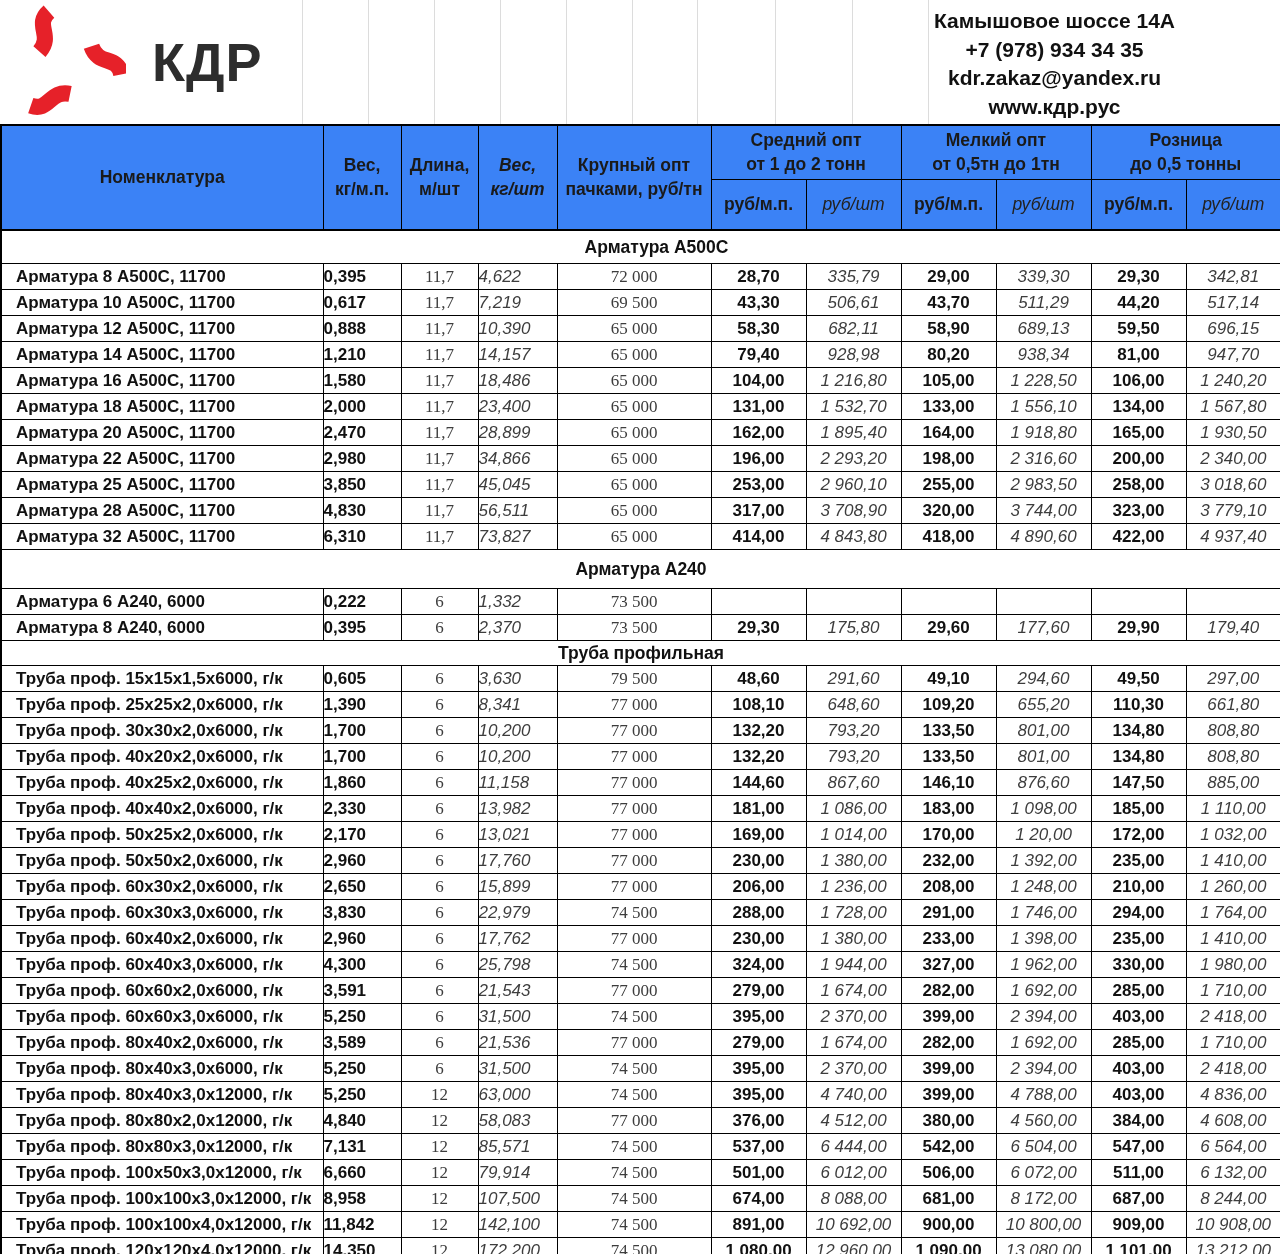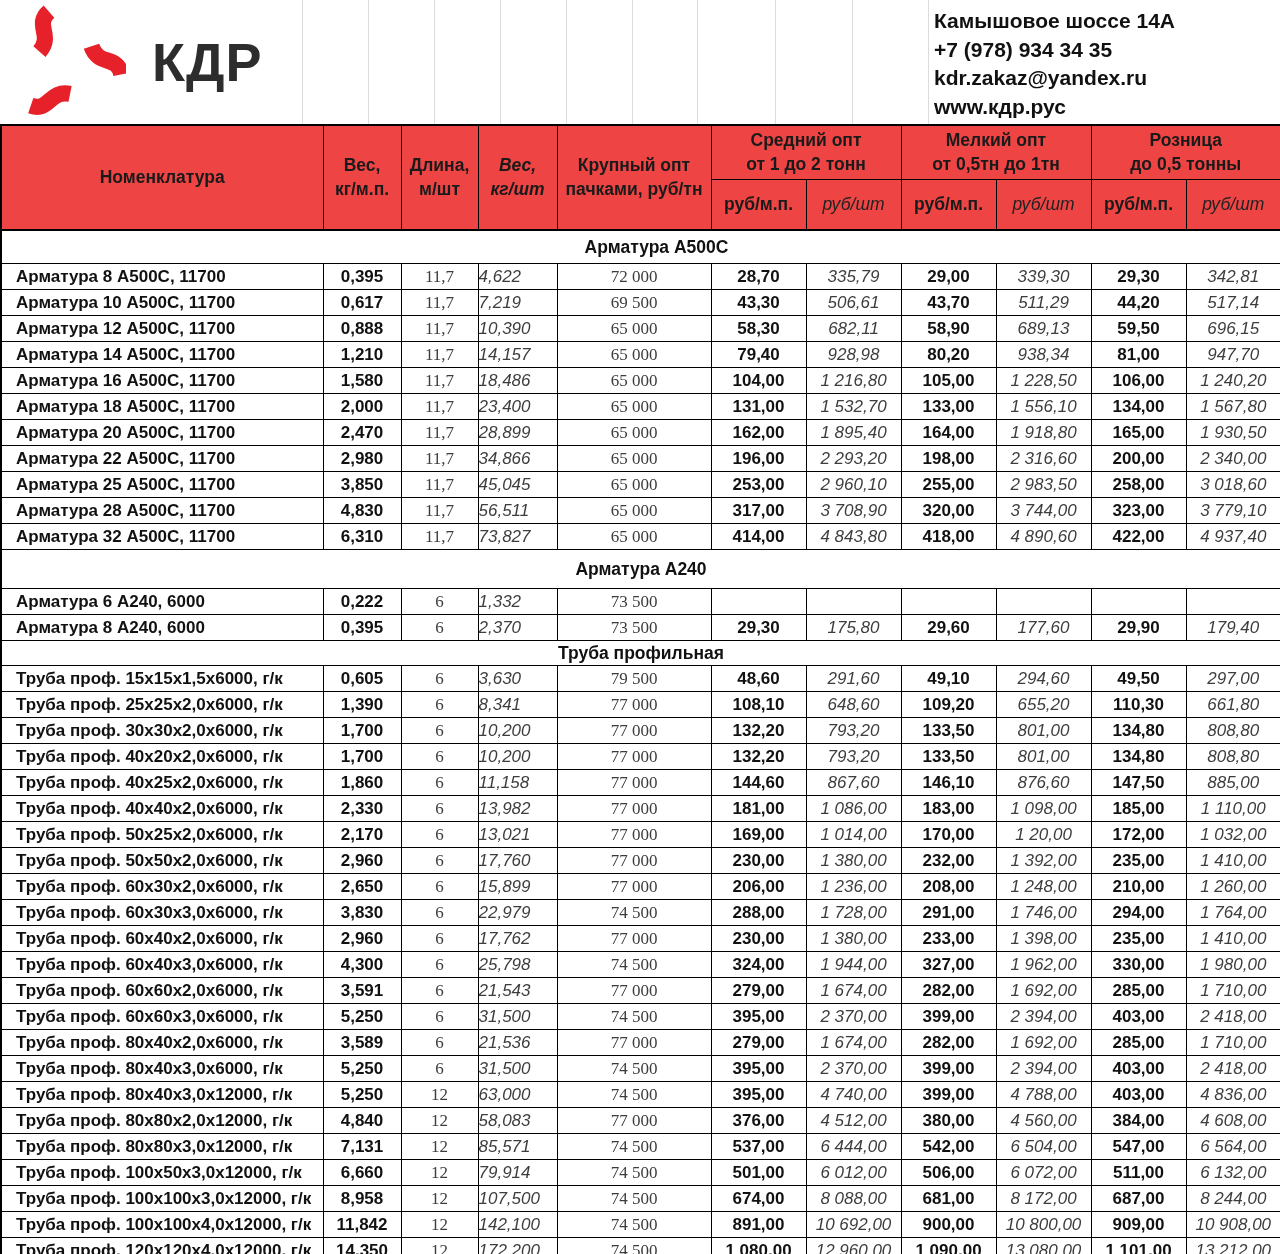--- a/index.html
+++ b/index.html
@@ -5,43 +5,43 @@
   html,body{margin:0;padding:0;background:#fff;}
   body{width:1280px;font-family:"Liberation Sans",sans-serif;color:#1a1a1a;}
 
   
   .letterhead{position:relative;height:124px;background:#fff;overflow:hidden;}
   .gridline{position:absolute;top:0;bottom:0;width:1px;background:#dcdcdc;}
   .logo{position:absolute;left:8px;top:4px;height:116px;display:flex;align-items:center;gap:26px;}
   .logo svg{display:block;}
   .logo-text{font-size:54px;font-weight:bold;color:#2d2d2d;letter-spacing:1px;line-height:1;}
   .contact{position:absolute;left:934px;top:7px;font-weight:bold;font-size:21px;line-height:28.5px;color:#111;}
-  .contact div{white-space:nowrap;}
+  .contact div{white-space:nowrap;text-align:center;}
 
   
   table.price-table{border-collapse:collapse;table-layout:fixed;width:1280px;border:2px solid #000;}
   .price-table th,.price-table td{border:1px solid #000;padding:0;overflow:hidden;white-space:nowrap;}
-  .price-table thead th{font-size:17.5px;vertical-align:middle;text-align:center;background:#ef4444;}
+  .price-table thead th{font-size:17.5px;vertical-align:middle;text-align:center;background:#3b82f6;}
   .price-table thead{border-bottom:2px solid #000;}
   th.two span{display:block;line-height:1.32;}
   th.h-nom{font-weight:bold;}
   th.italic{font-style:italic;}
   tr.hdr-groups th{height:53px;}
   tr.hdr-units th{height:49px;}
   th.sub-m{font-weight:bold;}
   th.sub-sht{font-weight:normal;font-style:italic;color:#222;}
 
   tr.section-row td{font-weight:bold;text-align:center;font-size:17.5px;color:#111;}
   tr.sec-0 td{height:32px;padding-left:31px;}
   tr.sec-1 td{height:38px;}
   tr.sec-2 td{height:24px;}
 
   tbody td{height:25px;font-size:17px;vertical-align:middle;}
   td.c0{text-align:left;padding-left:14px;font-weight:bold;color:#111;}
-  td.c1{text-align:center;font-weight:bold;color:#111;}
+  td.c1{font-weight:bold;color:#111;}
   td.c2,td.c4{text-align:center;font-family:"Liberation Serif",serif;color:#3d3d3d;}
   td.c3{text-align:left;font-style:italic;color:#3d3d3d;}
   td.c5,td.c7,td.c9{text-align:center;font-weight:bold;color:#111;}
   td.c6,td.c8,td.c10{text-align:center;font-style:italic;color:#3d3d3d;}
 </style>
 </head>
 <body>
 
 <div class="page">
 

